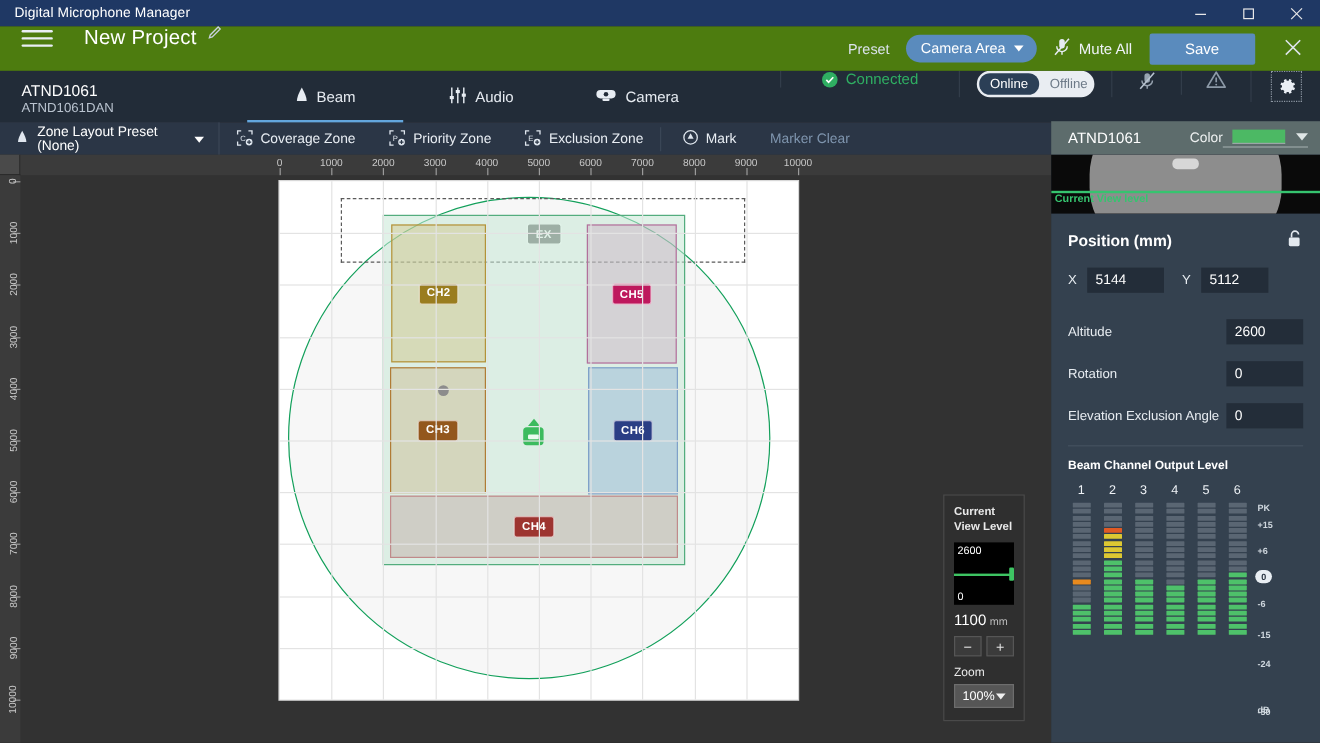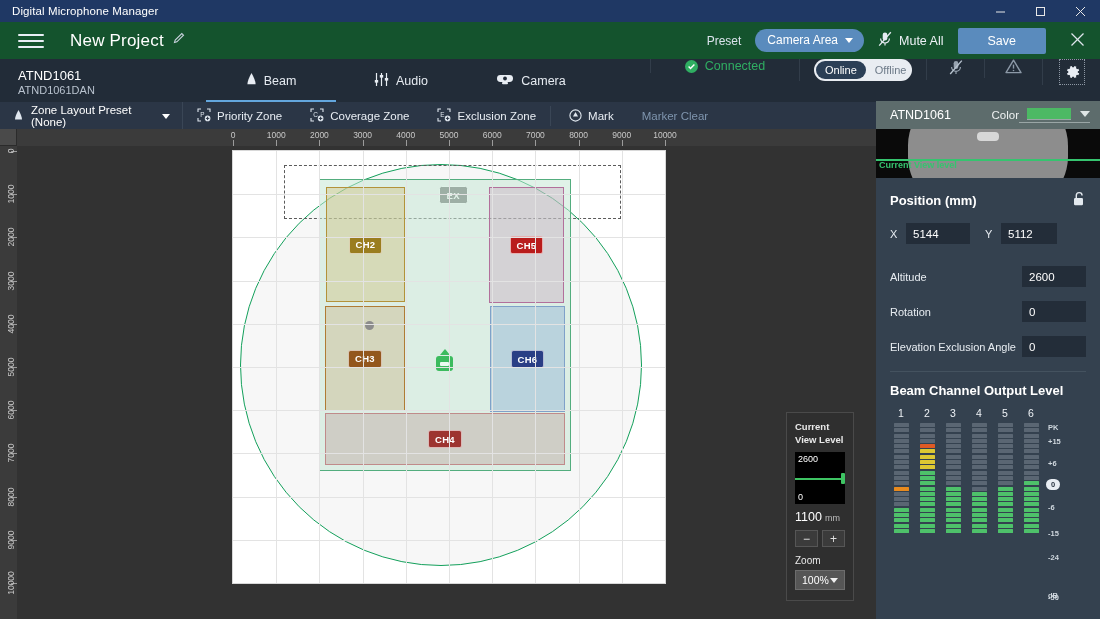--- a/index.html
+++ b/index.html
@@ -20,21 +20,21 @@
   .titlebar .tb-title { flex: 1; letter-spacing: .1px; }
   .win-btns { display: flex; height: 22px; }
   .win-btn {
     width: 40px; height: 22px; display: flex; align-items: center; justify-content: center;
     color: #e8e8e8; font-size: 12px; line-height: 1;
   }
   .win-btn svg { display: block; }
 
   
   .appbar {
-    height: 37px; background: #14532d; display: flex; align-items: center;
+    height: 37px; background: #4d7c0f; display: flex; 
     color: #ffffff; padding: 0 10px 0 18px; position: relative;
   }
   .hamburger { width: 26px; height: 20px; display: flex; flex-direction: column; justify-content: center; gap: 4px; cursor: pointer; }
   .hamburger i { display: block; height: 2px; background: #e9eef5; border-radius: 1px; }
   .proj-title { font-size: 17px; margin-left: 26px; color: #fff; font-weight: 400; letter-spacing: .2px; }
   .pencil { margin-left: 9px; color: #c9d2de; font-size: 12px; display: inline-block; transform: translateY(-2px); }
   .appbar-right { margin-left: auto; display: flex; align-items: center; gap: 14px; }
   .preset-label { font-size: 12px; color: #dbe3ec; }
   .preset-pill {
     background: #5a8bbd; color: #fff; font-size: 12px; border-radius: 12px;
@@ -151,21 +151,21 @@
   .cv-line { position:absolute; left:0; right:0; top:30px; height:1.5px; background:#36c46f;}
   .cv-text { position:absolute; left:3px; top:31px; font-size:9px; color:#36c46f; font-weight:bold;}
 
   .sect { padding: 13px 14px 0; }
   .sect h3 { font-size:13px; font-weight:bold; color:#fff; display:flex; align-items:center; }
   .lock { margin-left:auto; }
   .frow { display:flex; align-items:center; margin-top:13px; font-size:11px; color:#e7ecf1;}
   .fin { background:#232d39; border:none; color:#fff; font-size:11.5px; height:21px; padding:0 7px;
          font-family:inherit; outline:none;}
   .divider { height:1px; background:#44525f; margin-top:14px;}
-  .meters-title { font-size:13px; font-weight:bold; padding:11px 14px 0; }
+  .meters-title { font-size:10px; font-weight:bold; padding:11px 14px 0; }
   .meters { display:flex; padding: 9px 0 0 12px; gap:0; }
   .mcol { width:26px; display:flex; flex-direction:column; align-items:center;}
   .mnum { font-size:10.5px; color:#eef2f6; margin-bottom:4px;}
   .seg { width:15px; height:4px; margin-bottom:1.3px; background:#5a6673; border-radius:.5px;}
   .seg.g { background:#4ec16a; }
   .seg.y { background:#ddc832; }
   .seg.o { background:#e88a1e; }
   .seg.r { background:#e05a24; }
   .mscale { width:34px; position:relative; margin-left:2px; }
   .ms-lab { position:absolute; font-size:7.5px; color:#cfd7de; font-weight:bold; left:2px;}
@@ -330,39 +330,39 @@
             <path d="M4.5 1 C6.6 4.8 8 8.2 8 10.4 L1 10.4 C1 8.2 2.4 4.8 4.5 1Z" fill="#dfe6ee"></path>
           </svg>
       </span>
       <span>Zone Layout Preset (None)</span>
       <span class="caret-dn" style="margin-left:auto;margin-right:12px;"></span>
     </div>
     <div class="tb-item">
       <span>
         <svg width="14" height="14" viewBox="0 0 14 14">
           <path d="M1 4V1h3M13 4V1h-3M1 10v3h3" fill="none" stroke="#dfe6ee" stroke-width="1.1"></path>
+          <text x="3.2" y="9.4" font-size="6.4" fill="#dfe6ee" font-family="Liberation Sans">C</text>
+          <circle cx="10.6" cy="10.4" r="2.8" fill="#dfe6ee"></circle>
+          <line x1="10.6" y1="8.7" x2="10.6" y2="12.1" stroke="#2b3646" stroke-width="1"></line>
+          <line x1="8.9" y1="10.4" x2="12.3" y2="10.4" stroke="#2b3646" stroke-width="1"></line>
+        </svg>
+      </span>
+      <span>Coverage Zone</span>
+    </div>
+    <div class="tb-item">
+      <span>
+        <svg width="14" height="14" viewBox="0 0 14 14">
+          <path d="M1 4V1h3M13 4V1h-3M1 10v3h3" fill="none" stroke="#dfe6ee" stroke-width="1.1"></path>
           <text x="3.2" y="9.4" font-size="6.4" fill="#dfe6ee" font-family="Liberation Sans">P</text>
           <circle cx="10.6" cy="10.4" r="2.8" fill="#dfe6ee"></circle>
           <line x1="10.6" y1="8.7" x2="10.6" y2="12.1" stroke="#2b3646" stroke-width="1"></line>
           <line x1="8.9" y1="10.4" x2="12.3" y2="10.4" stroke="#2b3646" stroke-width="1"></line>
         </svg>
       </span>
       <span>Priority Zone</span>
-    </div>
-    <div class="tb-item">
-      <span>
-        <svg width="14" height="14" viewBox="0 0 14 14">
-          <path d="M1 4V1h3M13 4V1h-3M1 10v3h3" fill="none" stroke="#dfe6ee" stroke-width="1.1"></path>
-          <text x="3.2" y="9.4" font-size="6.4" fill="#dfe6ee" font-family="Liberation Sans">C</text>
-          <circle cx="10.6" cy="10.4" r="2.8" fill="#dfe6ee"></circle>
-          <line x1="10.6" y1="8.7" x2="10.6" y2="12.1" stroke="#2b3646" stroke-width="1"></line>
-          <line x1="8.9" y1="10.4" x2="12.3" y2="10.4" stroke="#2b3646" stroke-width="1"></line>
-        </svg>
-      </span>
-      <span>Coverage Zone</span>
     </div>
     <div class="tb-item">
       <span>
         <svg width="14" height="14" viewBox="0 0 14 14">
           <path d="M1 4V1h3M13 4V1h-3M1 10v3h3" fill="none" stroke="#dfe6ee" stroke-width="1.1"></path>
           <text x="3.2" y="9.4" font-size="6.4" fill="#dfe6ee" font-family="Liberation Sans">E</text>
           <circle cx="10.6" cy="10.4" r="2.8" fill="#dfe6ee"></circle>
           <line x1="10.6" y1="8.7" x2="10.6" y2="12.1" stroke="#2b3646" stroke-width="1"></line>
           <line x1="8.9" y1="10.4" x2="12.3" y2="10.4" stroke="#2b3646" stroke-width="1"></line>
         </svg>
@@ -450,21 +450,21 @@
         <div class="mic-circle" id="miccircle" style="left: 7px; top: 13px; width: 402px; height: 402px;"></div>
         <div class="excl-zone" id="exz" style="left: 51px; top: 14px; width: 337px; height: 54px;">
           <span class="ex-tag" id="extag" style="left: calc(50% - 14px); top: 20px;">EX</span>
         </div>
         <div class="cov-zone" id="covz" style="left: 86px; top: 28px; width: 252px; height: 292px;"></div>
         <div id="zonelayer">
             <div class="zone" style="left: 93px; top: 36px; width: 79px; height: 115px; border: 1.4px solid rgb(179, 146, 57); background: rgba(201, 176, 92, 0.32);">
               <span class="ztag" style="background: rgb(154, 125, 31);">CH2</span>
             </div>
             <div class="zone" style="left: 256px; top: 36px; width: 75px; height: 116px; border: 1.4px solid rgb(178, 112, 155); background: rgba(191, 130, 170, 0.26);">
-              <span class="ztag" style="background: #b91c1c;">CH5</span>
+              <span class="ztag" style="background: #be185d;">CH5</span>
             </div>
             <div class="zone" style="left: 92px; top: 155px; width: 80px; height: 105px; border: 1.4px solid rgb(176, 123, 53); background: rgba(196, 166, 108, 0.33);">
               <span class="ztag" style="background: rgb(147, 87, 29);">CH3</span>
             </div>
             <div class="zone" style="left: 257px; top: 155px; width: 75px; height: 106px; border: 1.4px solid rgb(127, 161, 201); background: rgba(138, 175, 212, 0.42);">
               <span class="ztag" style="background: rgb(42, 62, 133);">CH6</span>
             </div>
             <div class="zone" style="left: 92px; top: 262px; width: 240px; height: 52px; border: 1.4px solid rgb(192, 138, 138); background: rgba(186, 150, 144, 0.36);">
               <span class="ztag" style="background: rgb(157, 52, 48);">CH4</span>
             </div>

